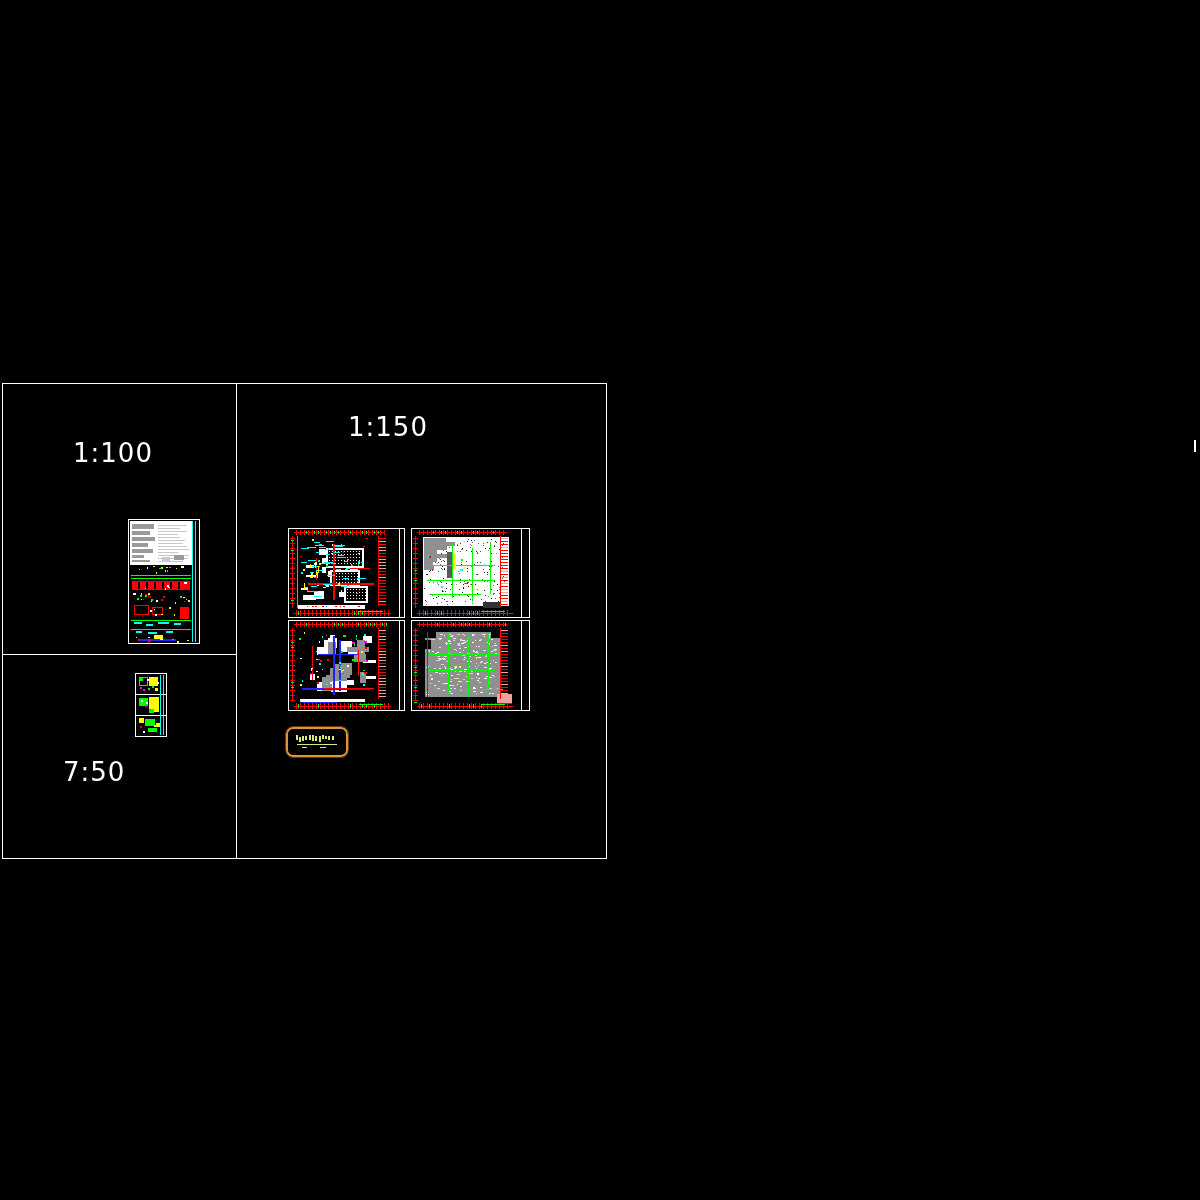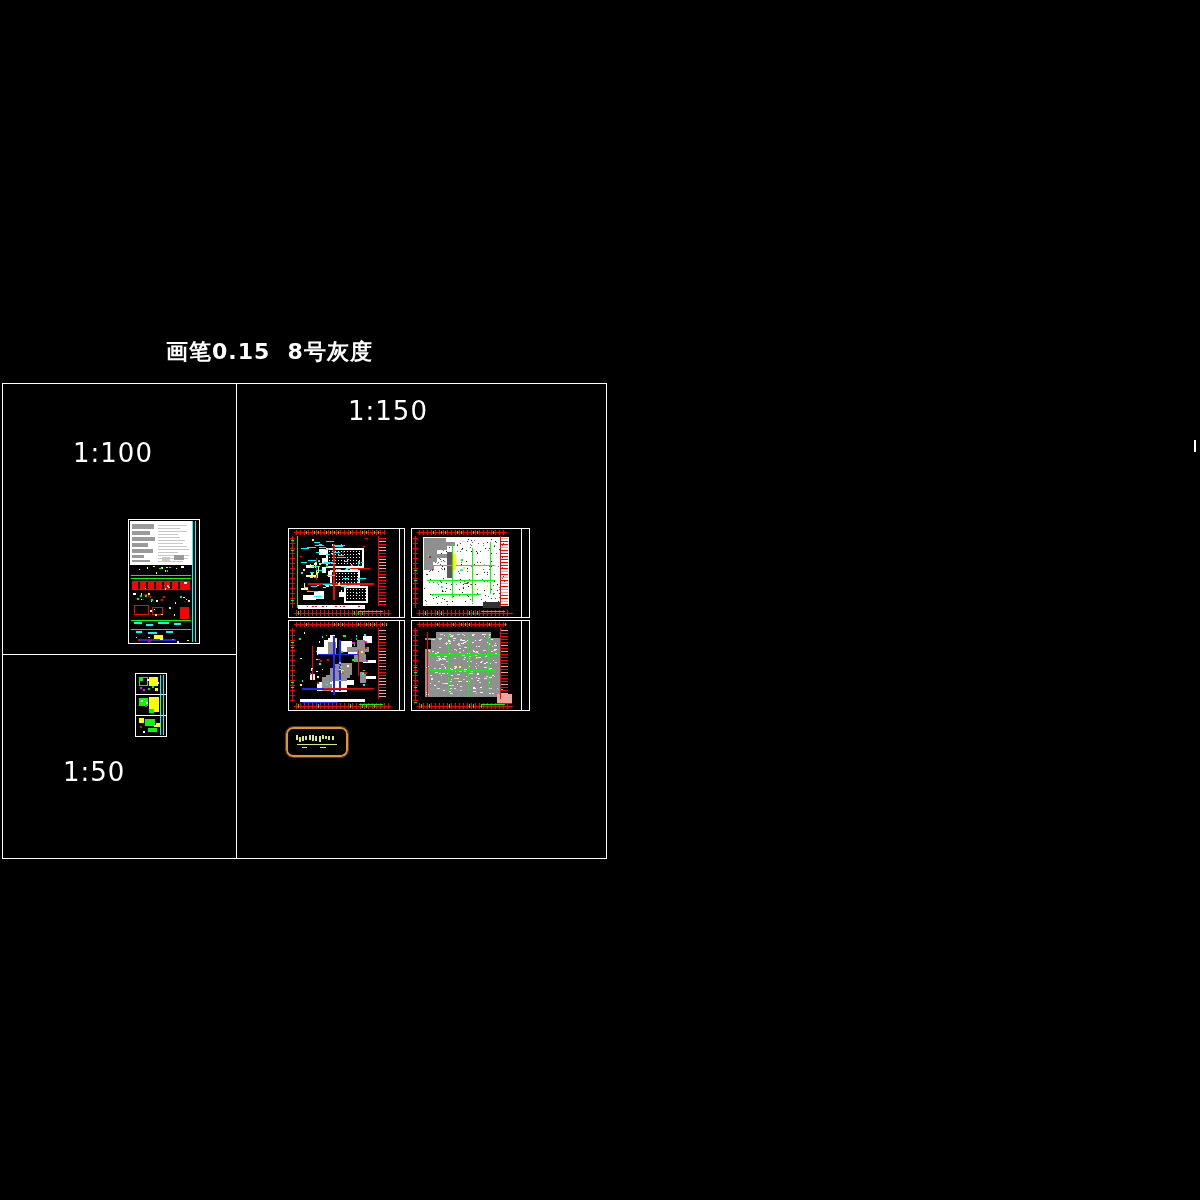--- a/index.html
+++ b/index.html
@@ -7,50 +7,49 @@
        font-family:"DejaVu Sans","Liberation Sans",sans-serif;}
   .canvas{position:absolute;inset:0;background:#000;}
   .title{position:absolute;left:166px;top:337px;color:#fff;font-size:22px;
          font-weight:bold;letter-spacing:1px;white-space:pre;}
   .frame{position:absolute;left:2px;top:383px;width:605px;height:476px;
          border:1px solid #fff;box-sizing:border-box;}
   .v-divider{position:absolute;left:233px;top:0;width:1px;height:100%;background:#fff;}
   .h-divider{position:absolute;left:0;top:270px;width:233px;height:1px;background:#fff;}
   .label{position:absolute;color:#fff;font-size:26px;font-weight:400;letter-spacing:1px;}
   .l100{left:73px;top:438px;}
-  .l150{left:348px;top:396px;}
+  .l150{left:348px;top:412px;}
   .l50{left:63px;top:757px;}
   svg.thumb{position:absolute;display:block;}
   .sheet100{left:128px;top:519px;width:72px;height:125px;}
   .sheet50{left:135px;top:673px;width:32px;height:64px;}
   .plan-tl{left:288px;top:528px;width:117px;height:90px;}
   .plan-tr{left:411px;top:528px;width:119px;height:90px;}
   .plan-bl{left:288px;top:620px;width:117px;height:91px;}
   .plan-br{left:411px;top:620px;width:119px;height:91px;}
   .stamp{position:absolute;left:286px;top:727px;width:62px;height:30px;
          border:2px solid #e09438;border-radius:7px;box-sizing:border-box;
          outline:1px solid #5a3a10;background:#000;}
   .stamp svg{position:absolute;inset:0;width:100%;height:100%;}
   .artifact{position:absolute;left:1194px;top:440px;width:2px;height:12px;background:#fff;}
 </style>
 </head>
 <body>
 
 <div class="canvas">
 
-  <div class="title">画笔0.15  8号灰度</div>
 
   <div class="frame">
     <div class="v-divider"></div>
     <div class="h-divider"></div>
   </div>
 
   <div class="label l100">1:100</div>
   <div class="label l150">1:150</div>
-  <div class="label l50">1:50</div>
+  <div class="label l50">7:50</div>
 
   <svg class="thumb sheet100" viewBox="0 0 72 125">
       <g shape-rendering="crispEdges">
         <rect x="0" y="0" width="72" height="125" fill="#000" opacity="1"></rect>
         <rect x="2" y="2" width="63" height="44" fill="#ffffff" opacity="1"></rect>
         <rect x="4" y="5" width="22" height="5" fill="#9a9a9a" opacity="1"></rect>
         <rect x="4" y="12" width="18" height="4" fill="#9a9a9a" opacity="1"></rect>
         <rect x="4" y="18" width="23" height="4" fill="#9a9a9a" opacity="1"></rect>
         <rect x="4" y="24" width="16" height="4" fill="#9a9a9a" opacity="1"></rect>
         <rect x="4" y="30" width="21" height="4" fill="#9a9a9a" opacity="1"></rect>

